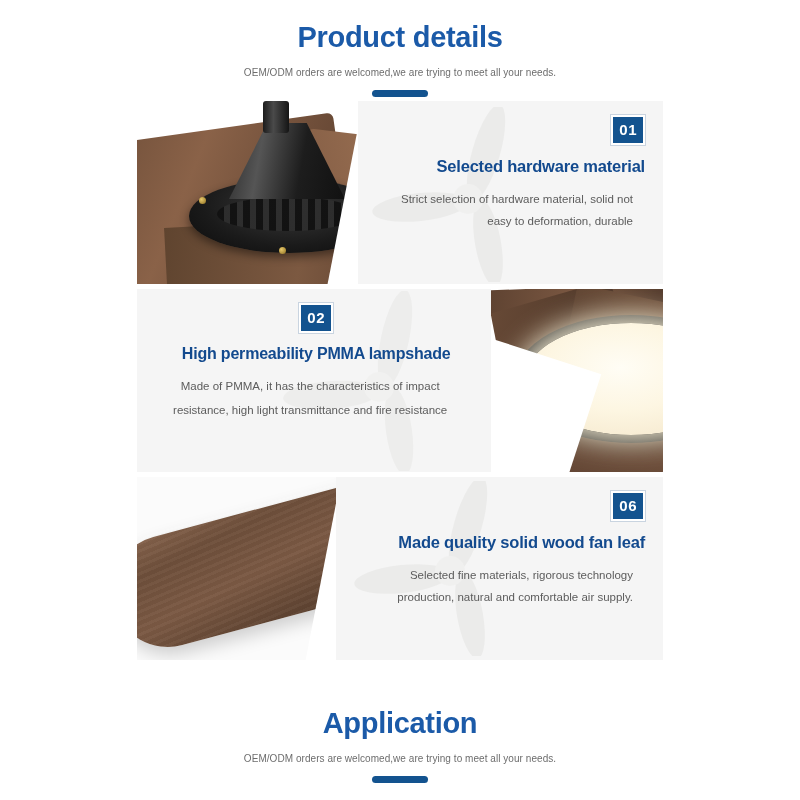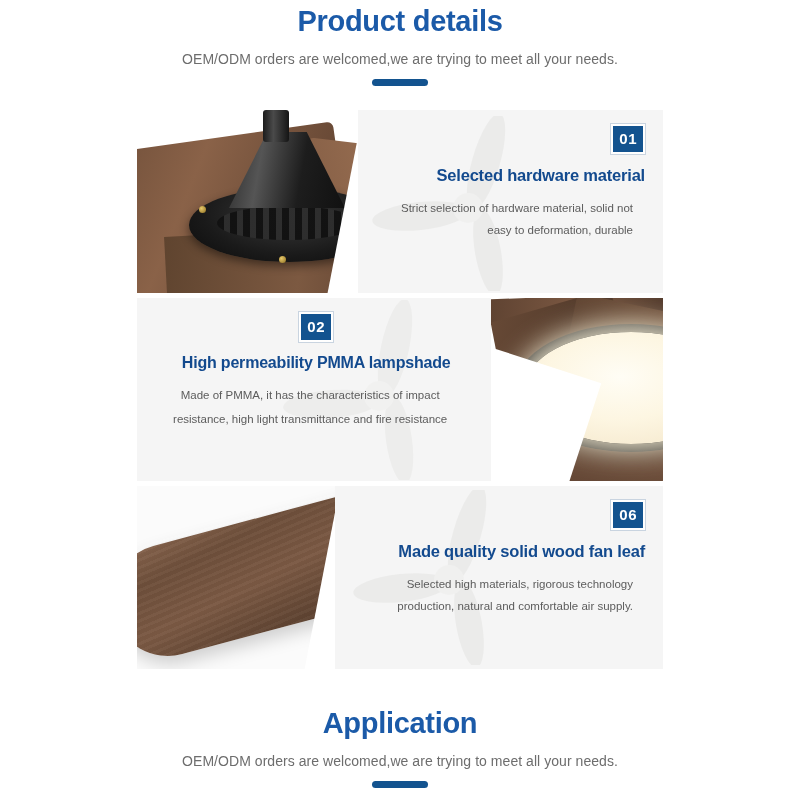--- a/index.html
+++ b/index.html
@@ -28,40 +28,40 @@
   .section-title {
     color: #1b5aa8;
     font-size: 29px;
     font-weight: bold;
     letter-spacing: -0.3px;
     line-height: 1.1;
     margin: 0;
   }
   .section-sub {
     color: #6d6d6d;
-    font-size: 14px;
+    font-size: 10px;
     margin: 13px 0 0 0;
     letter-spacing: 0.05px;
   }
   .rule {
     width: 56px;
     height: 7px;
     border-radius: 4px;
     background: #13538f;
     margin: 12px auto 0 auto;
   }
 
-  #header-section { position: absolute; left: 0; top: 6px; width: 800px; }
+  #header-section { position: absolute; left: 0; top: 22px; width: 800px; }
   #application-section { position: absolute; left: 0; top: 708px; width: 800px; }
 
   
   .rows {
     position: absolute;
     left: 137px;
-    top: 110px;
+    top: 101px;
     width: 526px;
   }
   .row {
     position: relative;
     height: 183px;
     margin-bottom: 5px;
     overflow: hidden;
     background: #f7f7f7;
     display: flex;
   }
@@ -350,21 +350,21 @@
           <g fill="#e3e3e1">
             <ellipse cx="116" cy="44" rx="14" ry="50" transform="rotate(16 116 44)"></ellipse>
             <ellipse cx="50" cy="98" rx="48" ry="14" transform="rotate(-6 50 98)"></ellipse>
             <ellipse cx="118" cy="134" rx="13" ry="44" transform="rotate(-10 118 134)"></ellipse>
             <circle cx="98" cy="90" r="15" fill="#ededeb"></circle>
           </g>
         </svg>
         <div class="txt-inner align-right">
           <span class="badge">06</span>
           <h2 class="card-title">Made quality solid wood fan leaf</h2>
-          <p class="card-body">Selected high materials, rigorous technology production, natural and comfortable air supply.</p>
+          <p class="card-body">Selected fine materials, rigorous technology production, natural and comfortable air supply.</p>
         </div>
       </div>
     </div>
 
   </div>
 
   <div class="section-head" id="application-section">
     <h1 class="section-title">Application</h1>
     <p class="section-sub">OEM/ODM orders are welcomed,we are trying to meet all your needs.</p>
     <div class="rule"></div>

